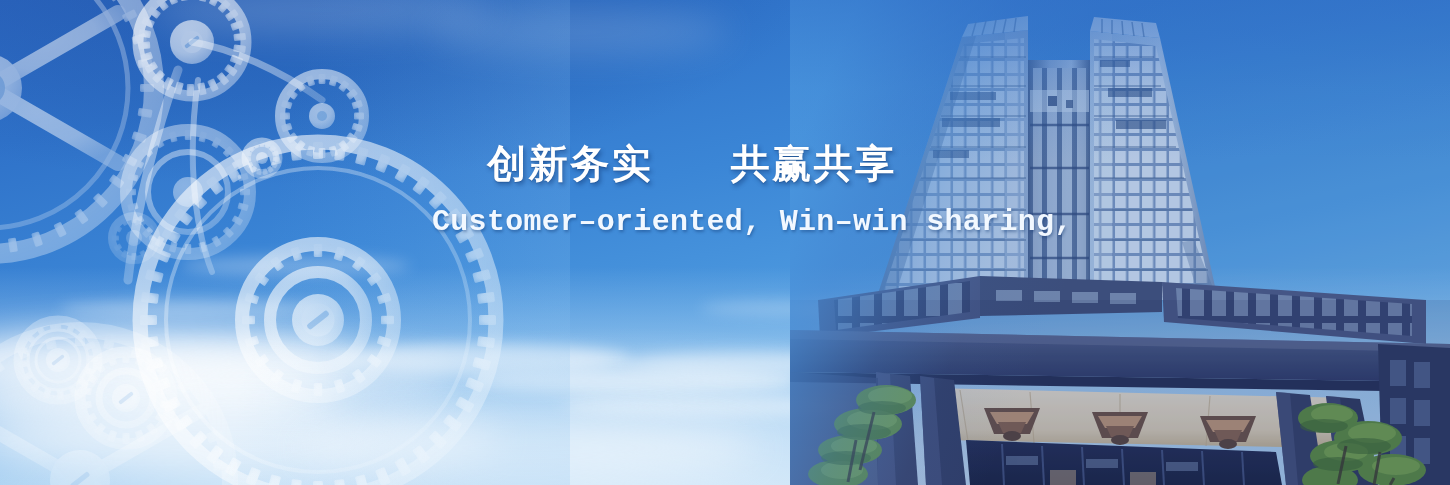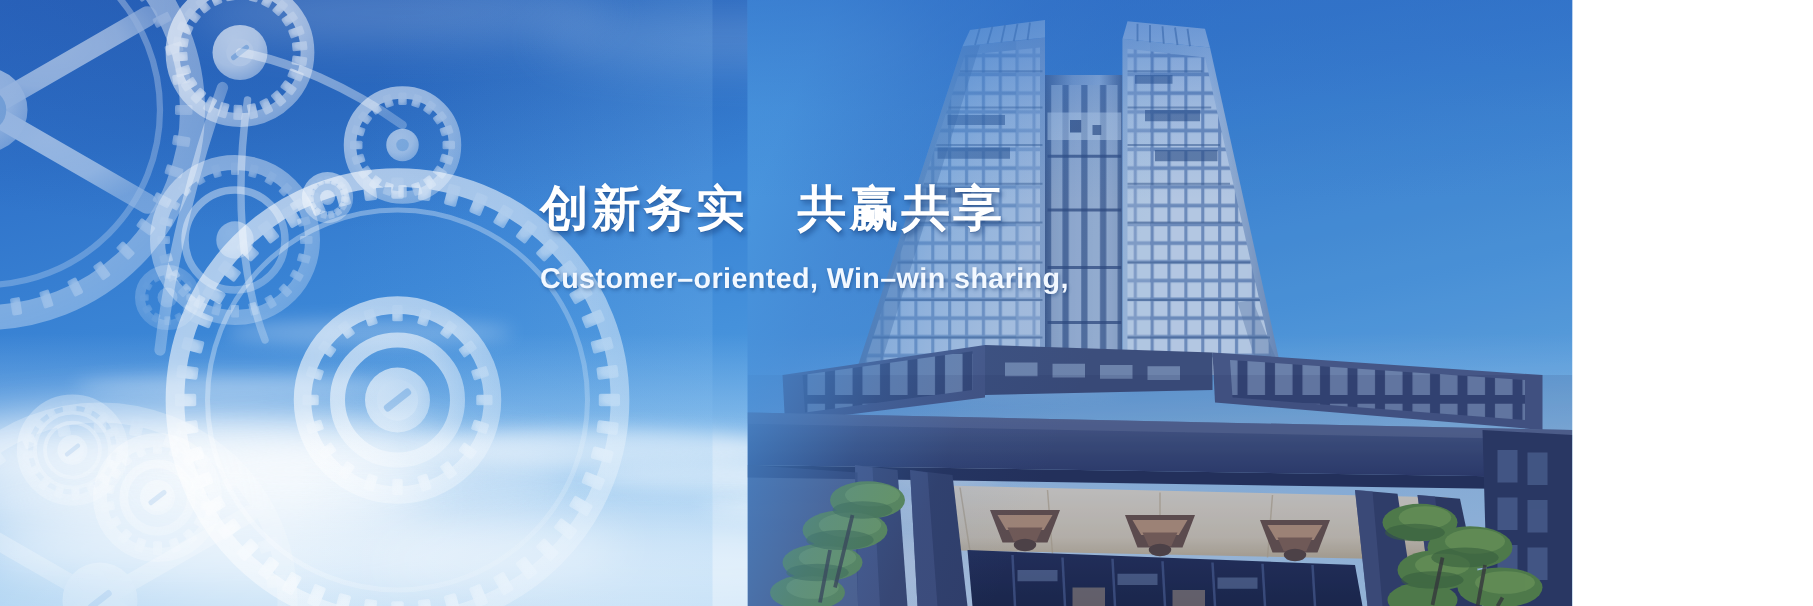--- a/index.html
+++ b/index.html
@@ -1,21 +1,22 @@
 <!DOCTYPE html>
 <html><head>
 <meta charset="utf-8">
 <style>
   html,body{margin:0;padding:0;background:#fff;}
   #banner{
     position:relative;
-    width:1258px;height:485px;
+    width:1450px;height:485px;
     overflow:hidden;
-    font-family:Liberation Sans, sans-serif;
+    font-family:Liberation Mono, monospace;
     user-select:none;
+    text-align:center;
   }
   .layer{position:absolute;inset:0;}
 
   
   #sky{
     background:
       linear-gradient(to bottom,
         rgba(255,255,255,0) 55%,
         rgba(214,234,250,.55) 78%,
         rgba(200,226,248,.75) 92%,
@@ -89,21 +90,21 @@
     color:#ffffff;
     font-size:39px;
     font-weight:bold;
     line-height:53px;
     letter-spacing:2.5px;
     text-shadow:2px 3px 4px rgba(14,52,110,.45), 0 1px 1px rgba(14,52,110,.35);
     white-space:pre;
   }
   .en{
     color:#f2f8ff;
-    font-size:23px;
+    font-size:30px;
     font-weight:bold;
     line-height:40px;
     letter-spacing:.3px;
     text-shadow:1px 2px 3px rgba(14,52,110,.42);
     white-space:pre;
   }
   #en-block{margin-top:8px;}
 </style>
 </head>
 <body>

